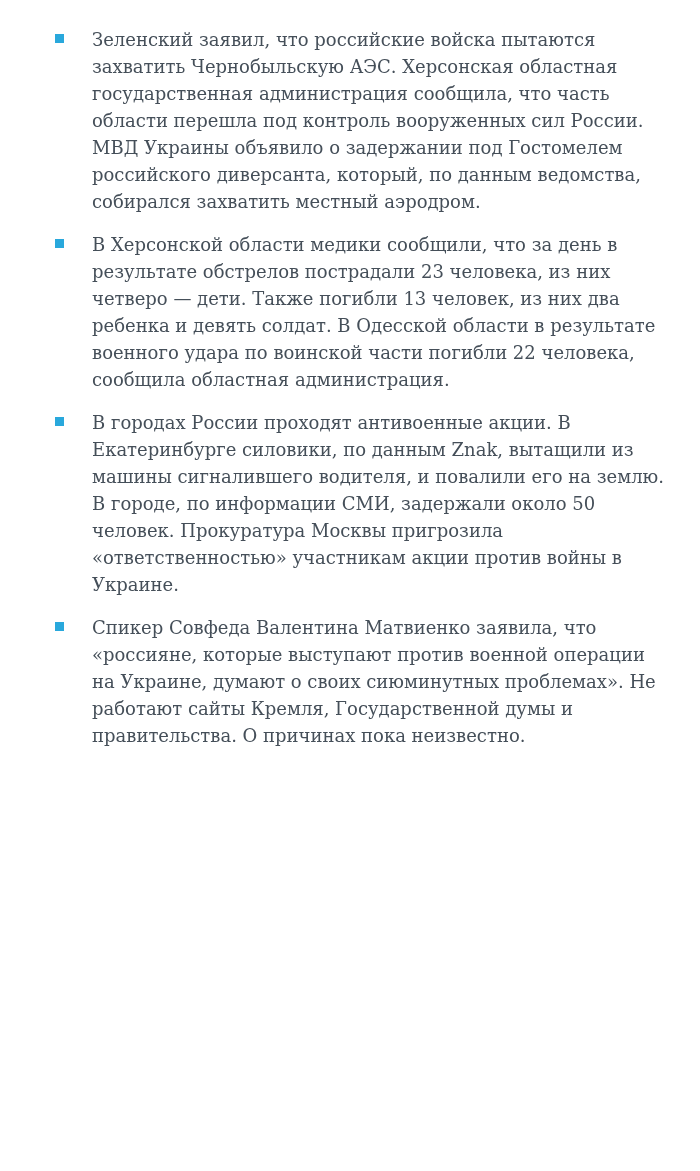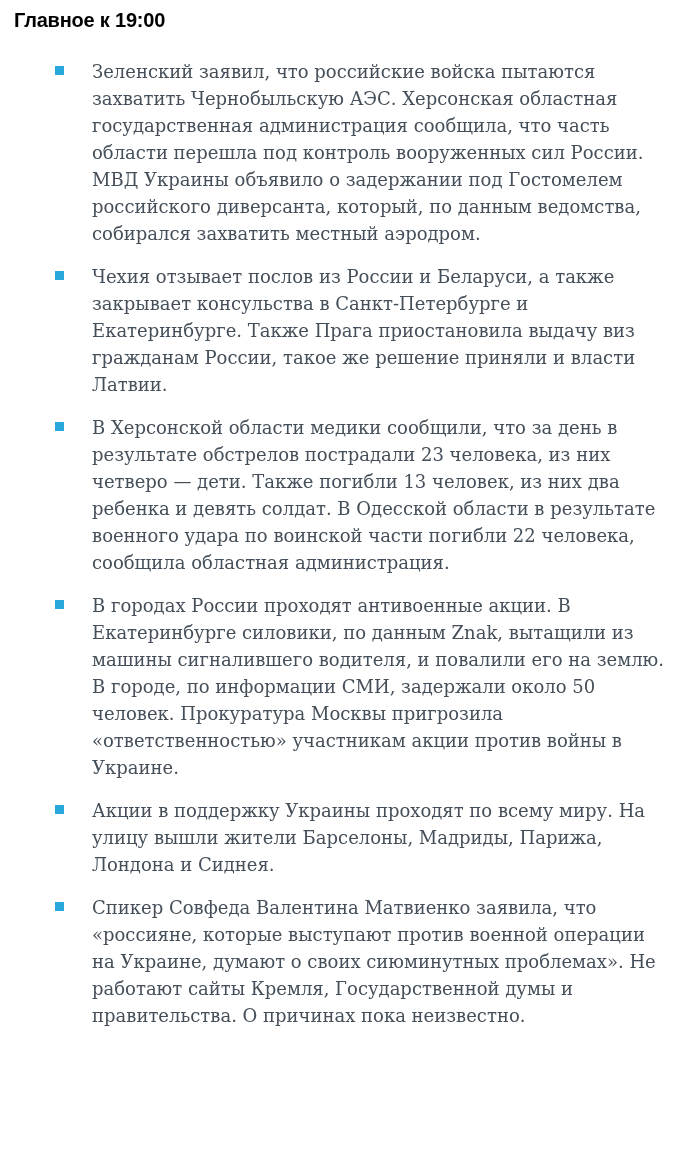--- a/index.html
+++ b/index.html
@@ -51,52 +51,46 @@
     line-height: 27px;
     color: #454f59;
     text-align: left;
   }
 </style>
 </head>
 <body>
 
 <div class="page">
 
-  <h1 class="page-title">Главное к 19:00</h1>
 
   <ul class="news-list">
 
     <li class="news-item">
       <span class="bullet-square"></span>
       <p class="news-text">Зеленский заявил, что российские войска пытаются захватить Чернобыльскую АЭС. Херсонская областная государственная администрация сообщила, что часть области перешла под контроль вооруженных сил России. МВД Украины объявило о задержании под Гостомелем российского диверсанта, который, по данным ведомства, собирался захватить местный аэродром.</p>
     </li>
 
-    <li class="news-item">
-      <span class="bullet-square"></span>
-      <p class="news-text">Чехия отзывает послов из России и Беларуси, а также закрывает консульства в Санкт-Петербурге и Екатеринбурге. Также Прага приостановила выдачу виз гражданам России, такое же решение приняли и власти Латвии.</p>
-    </li>
 
     <li class="news-item">
       <span class="bullet-square"></span>
     </li>
 
     <li class="news-item">
       <span class="bullet-square"></span>
       <p class="news-text">В Херсонской области медики сообщили, что за день в результате обстрелов пострадали 23 человека, из них четверо — дети. Также погибли 13 человек, из них два ребенка и девять солдат. В Одесской области в результате военного удара по воинской части погибли 22 человека, сообщила областная администрация.</p>
     </li>
 
 
     <li class="news-item">
       <span class="bullet-square"></span>
       <p class="news-text">В городах России проходят антивоенные акции. В Екатеринбурге силовики, по данным Znak, вытащили из машины сигналившего водителя, и повалили его на землю. В городе, по информации СМИ, задержали около 50 человек. Прокуратура Москвы пригрозила «ответственностью» участникам акции против войны в Украине.</p>
     </li>
 
     <li class="news-item">
       <span class="bullet-square"></span>
-      <p class="news-text">Акции в поддержку Украины проходят по всему миру. На улицу вышли жители Барселоны, Мадриды, Парижа, Лондона и Сиднея.</p>
     </li>
 
     <li class="news-item">
       <span class="bullet-square"></span>
       <p class="news-text">Спикер Совфеда Валентина Матвиенко заявила, что «россияне, которые выступают против военной операции на Украине, думают о своих сиюминутных проблемах». Не работают сайты Кремля, Государственной думы и правительства. О причинах пока неизвестно.</p>
     </li>
 
   </ul>
 </div>
 

